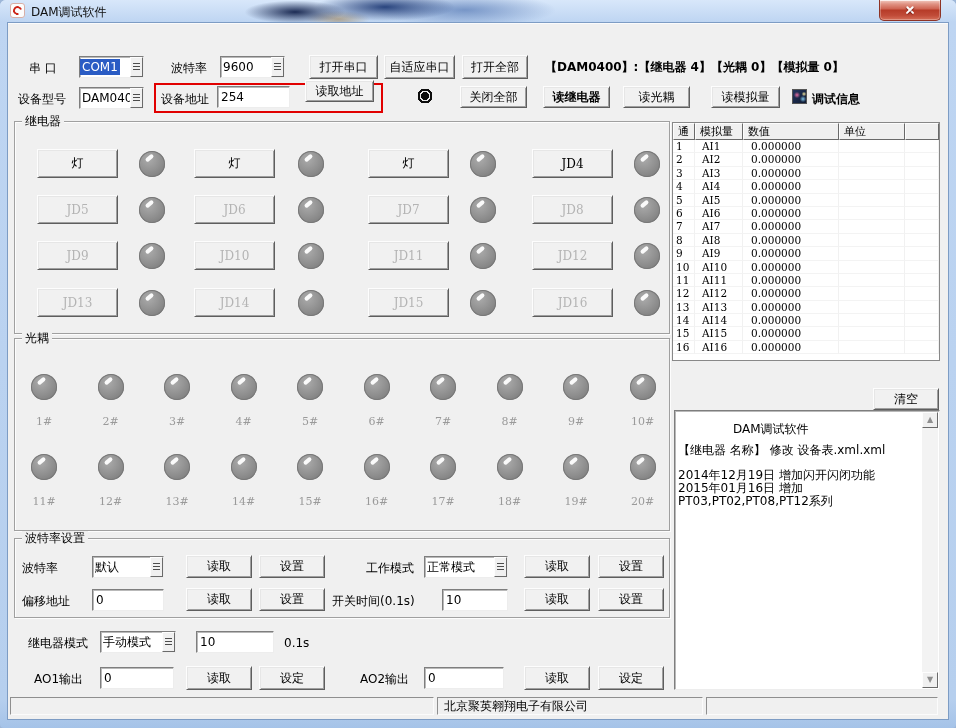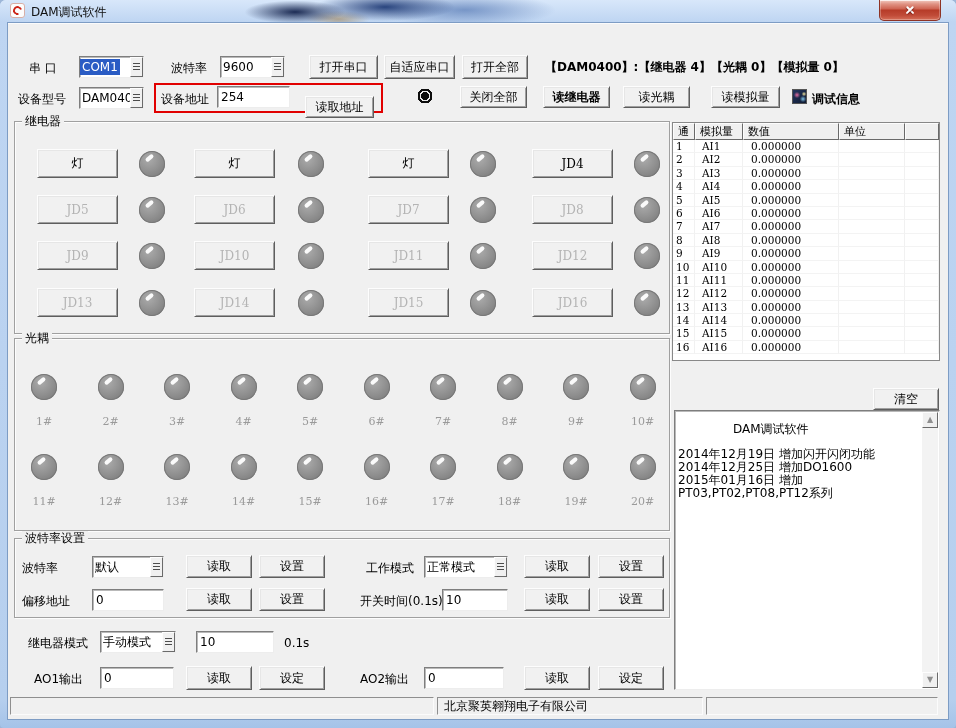--- a/index.html
+++ b/index.html
@@ -147,21 +147,21 @@
   <div class="lbl" style="left:18px;top:92px;">设备型号</div>
   <div class="combo" style="left:79px;top:87px;width:65px;height:22px;">
     <span class="combo-val">DAM0400</span>
     <span class="combo-btn">
         <i class="grip"></i>
       </span>
   </div>
   <div class="hl-box" style="left:154px;top:83px;width:229px;height:30px;"></div>
   <div class="lbl" style="left:161px;top:92px;">设备地址</div>
   <input class="txt" style="left: 217px; top: 86px; width: 73px; height: 22px;" value="254">
-  <div class="btn" style="left:305px;top:96px;width:69px;height:22px;">读取地址</div>
+  <div class="btn" style="left:305px;top:80px;width:69px;height:22px;">读取地址</div>
   <div class="black-led" style="left:417px;top:88px;"></div>
   <div class="btn" style="left:460px;top:86px;width:67px;height:22px;">关闭全部</div>
   <div class="btn" style="left:543px;top:86px;width:67px;height:22px;font-weight:bold;">读继电器</div>
   <div class="btn" style="left:623px;top:86px;width:67px;height:22px;">读光耦</div>
   <div class="btn" style="left:711px;top:86px;width:69px;height:22px;">读模拟量</div>
   <div class="debug-icon" style="left:792px;top:89px;"></div>
   <div class="lbl bold" style="left:812px;top:92px;">调试信息</div>
 
   <div class="gb" style="left:14px;top:121px;width:654px;height:211px;">
     <div class="gb-title">继电器</div>
@@ -365,22 +365,22 @@
       <div class="led-lab" style="left: 541px; top: 156px;">19#</div>
       <div class="led" style="left: 614.5px; top: 115px;"></div>
       <div class="led-lab" style="left: 607.5px; top: 156px;">20#</div>
     </div>
 
   <div class="btn" style="left:873px;top:388px;width:66px;height:22px;">清空</div>
 
   <div class="info-panel">
     <div class="info-text">
         <div class="il il-t">DAM调试软件</div>
+        <div class="il g8">【继电器 名称】 修改  设备表.xml.xml</div>
         <div class="il g12">2014年12月19日  增加闪开闪闭功能</div>
-        <div class="il g0">2014年12月25日  增加DO1600</div>
         <div class="il g0">2015年01月16日  增加PT03,PT02,PT08,PT12系列</div>
       </div>
     <div class="vscroll">
       <div class="sc-btn" style="top:0;">▲</div>
       <div class="sc-btn" style="bottom:0;">▼</div>
     </div>
   </div>
 
   <div class="gb" style="left:14px;top:538px;width:654px;height:78px;">
     <div class="gb-title">波特率设置</div>
@@ -401,21 +401,21 @@
         <i class="grip"></i>
       </span>
   </div>
   <div class="btn" style="left:524px;top:555px;width:66px;height:23px;">读取</div>
   <div class="btn" style="left:598px;top:555px;width:66px;height:23px;">设置</div>
 
   <div class="lbl" style="left:22px;top:594px;">偏移地址</div>
   <input class="txt" style="left: 92px; top: 589px; width: 72px; height: 22px;" value="0">
   <div class="btn" style="left:186px;top:588px;width:66px;height:23px;">读取</div>
   <div class="btn" style="left:259px;top:588px;width:66px;height:23px;">设置</div>
-  <div class="lbl" style="left:360px;top:594px;">开关时间(0.1s)</div>
+  <div class="lbl" style="left:332px;top:594px;">开关时间(0.1s)</div>
   <input class="txt" style="left: 442px; top: 589px; width: 66px; height: 22px;" value="10">
   <div class="btn" style="left:524px;top:588px;width:66px;height:23px;">读取</div>
   <div class="btn" style="left:598px;top:588px;width:66px;height:23px;">设置</div>
 
   <div class="lbl" style="left:28px;top:636px;">继电器模式</div>
   <div class="combo" style="left:100px;top:631px;width:76px;height:22px;">
     <span class="combo-val">手动模式</span>
     <span class="combo-btn">
         <i class="grip"></i>
       </span>

